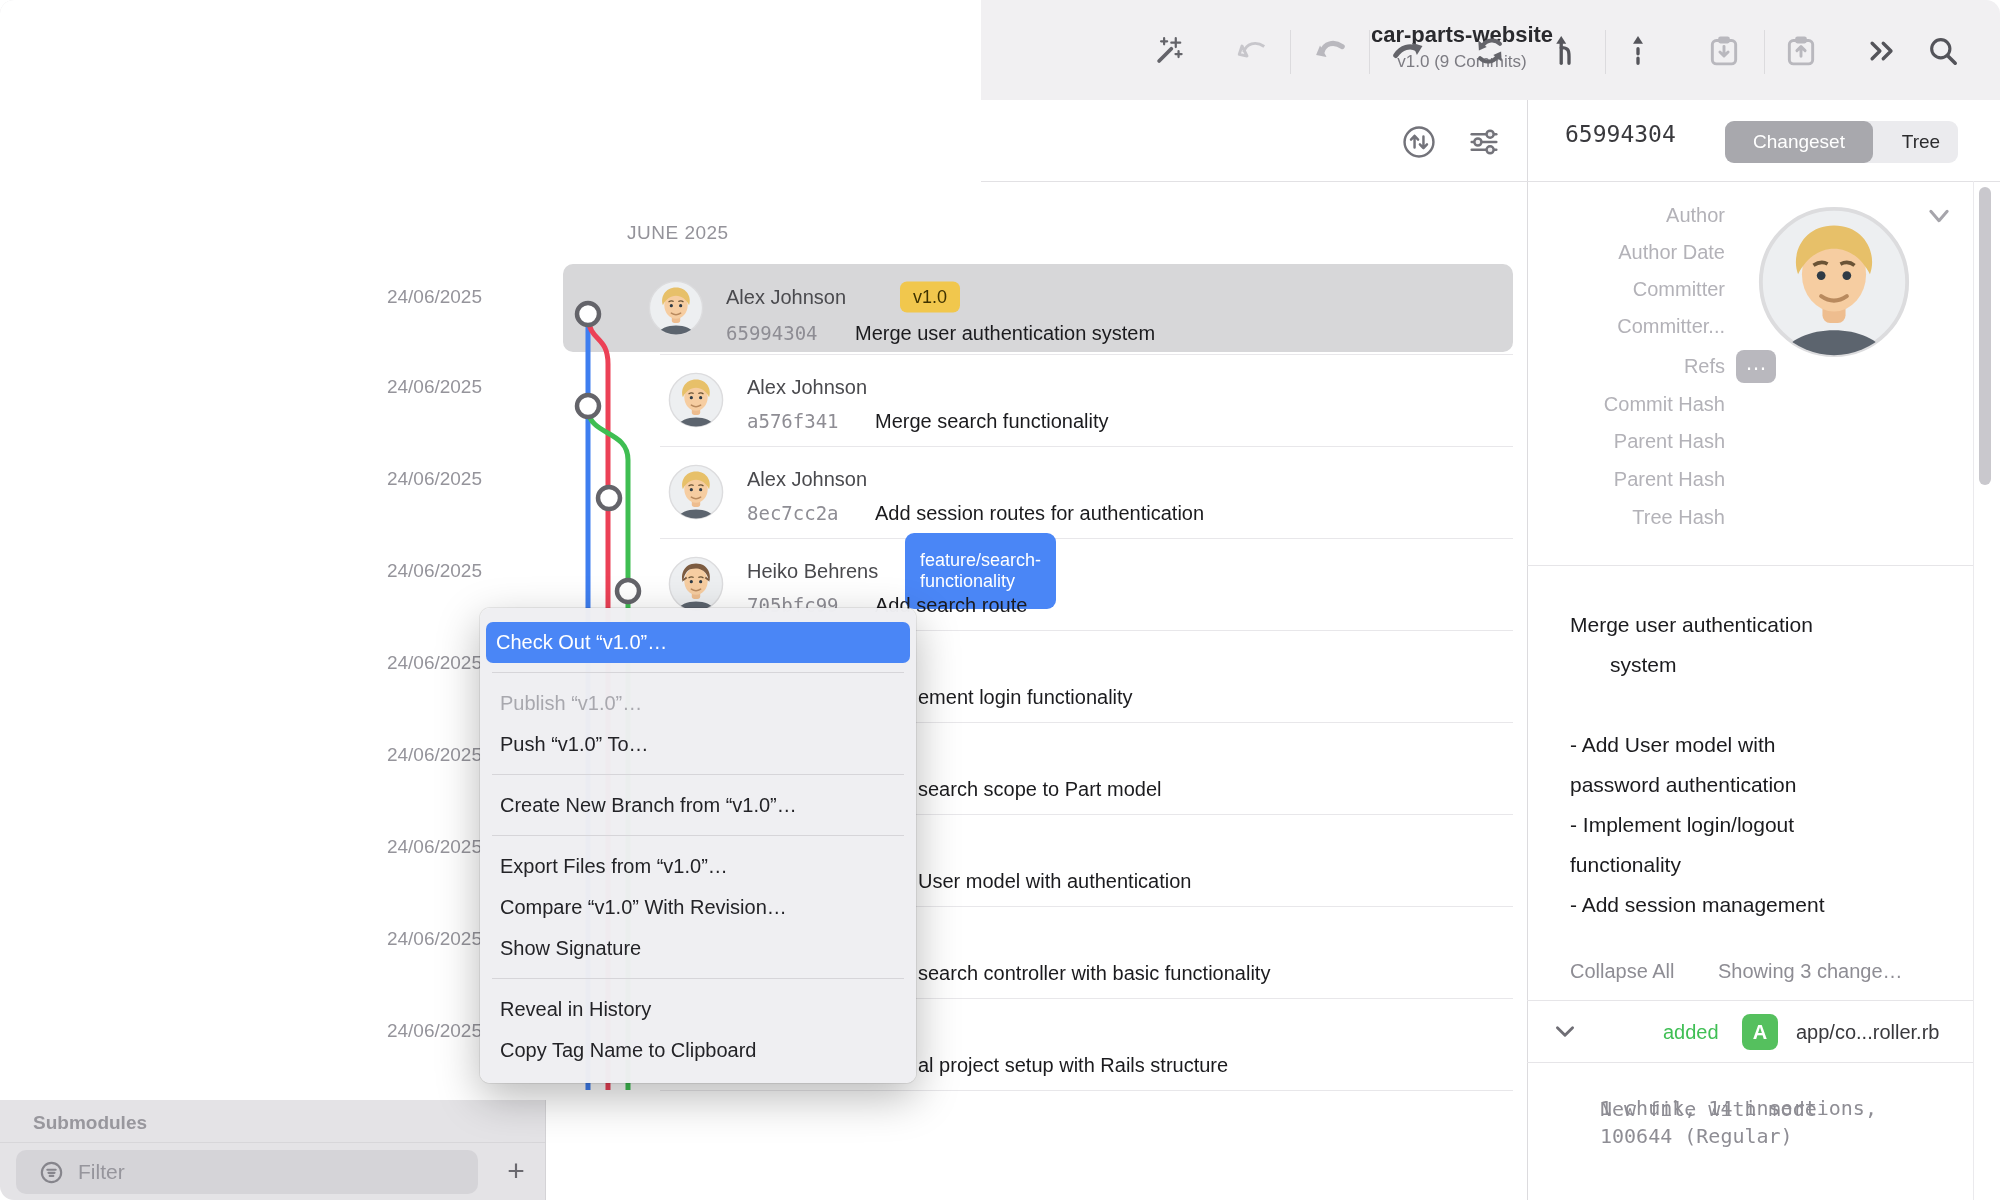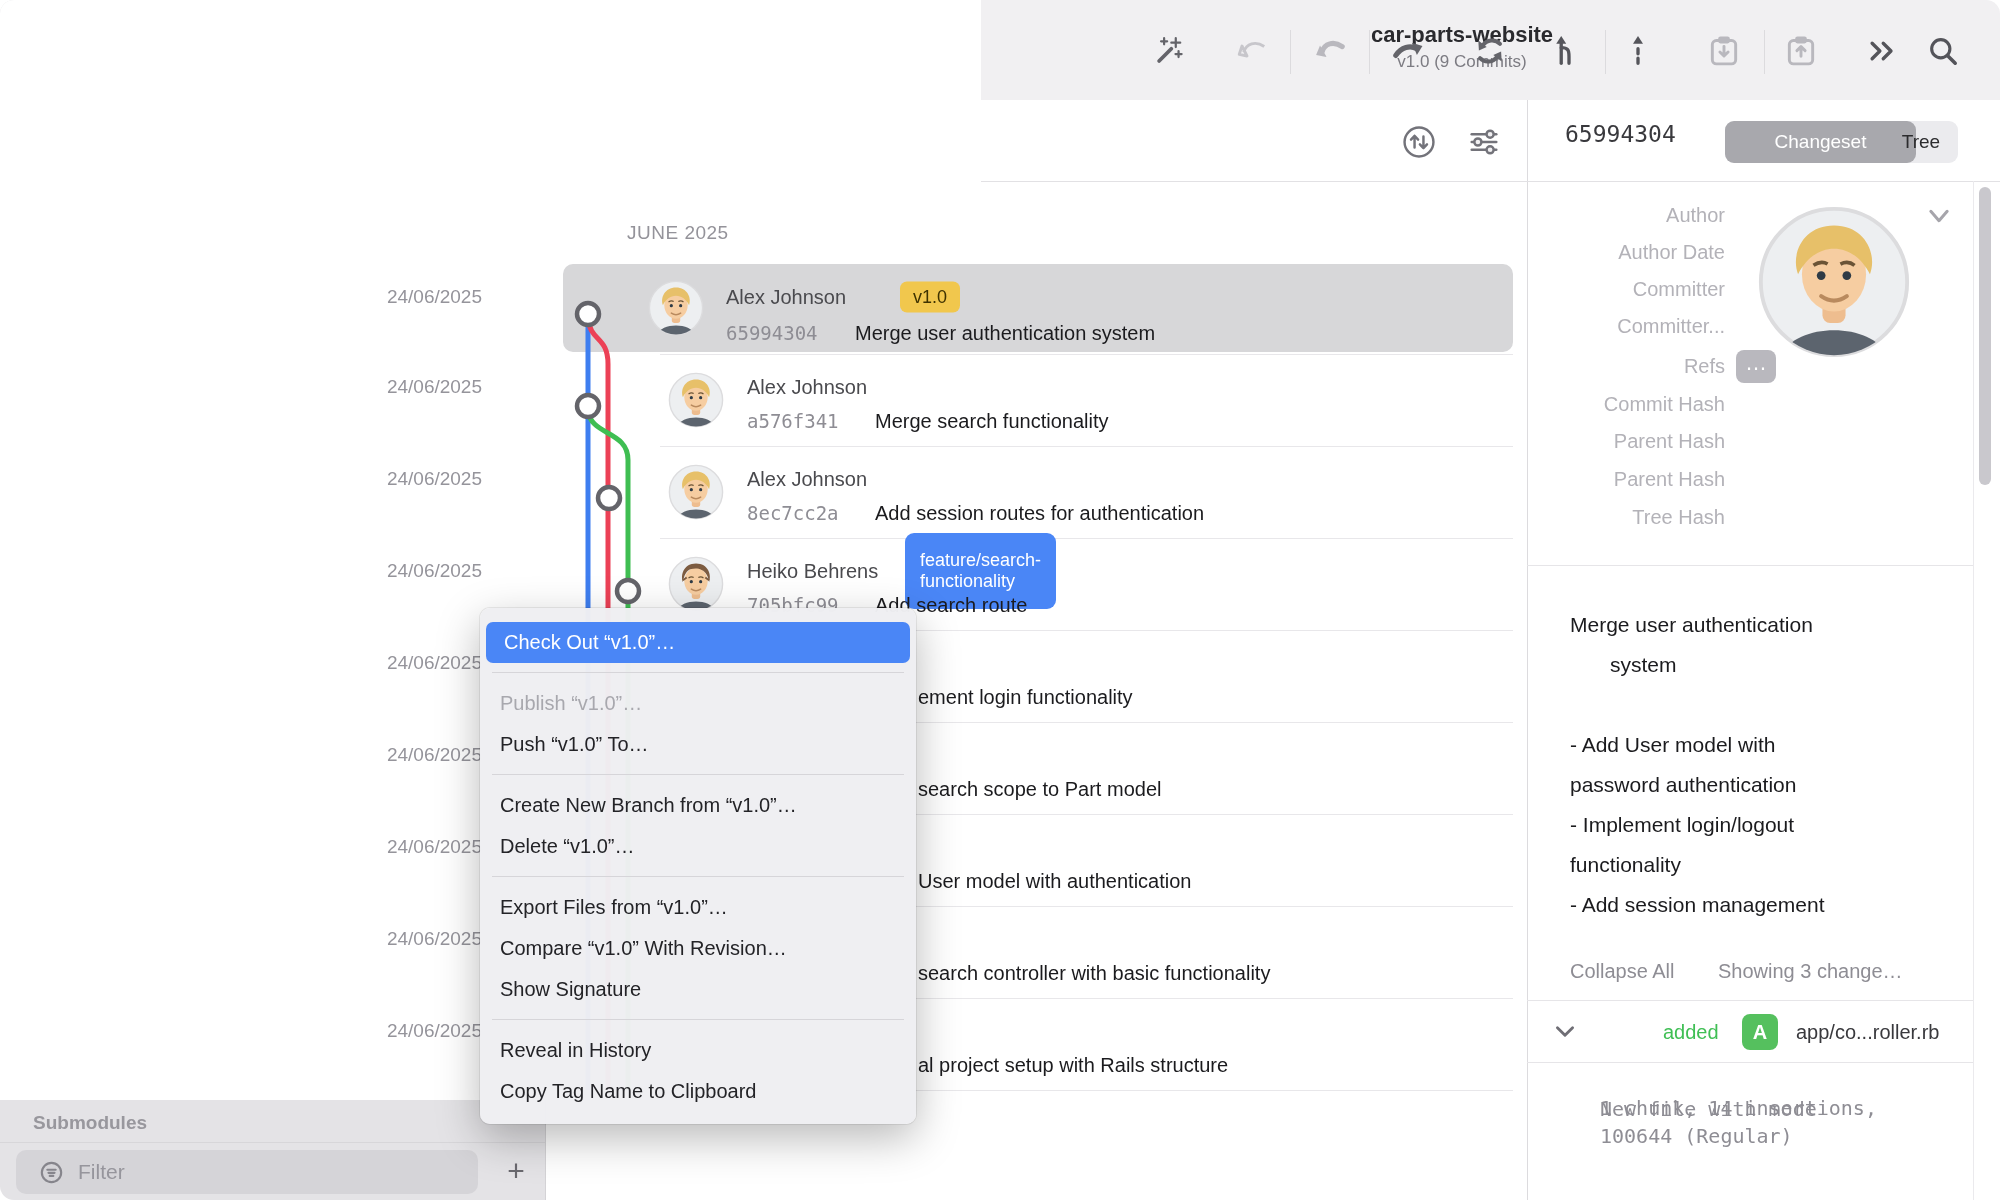--- a/index.html
+++ b/index.html
@@ -49,21 +49,21 @@
   .dmono{position:absolute;left:1600px;transform:translateY(-50%);font-size:20px;color:#8e8d94;
     font-family:"DejaVu Sans Mono",monospace;white-space:nowrap;}
   .pdiv{position:absolute;left:1527px;width:446px;height:1px;background:#e6e5e8;}
   #segctl{position:absolute;left:1725px;top:121px;width:233px;height:42px;background:#ebebee;border-radius:9px;}
   .seg{position:absolute;top:0;height:42px;line-height:42px;text-align:center;font-size:19px;color:#2c2c2e;border-radius:9px;}
   .seg.on{background:#a8a8ad;color:#fff;}
   
   #menu{position:absolute;left:480px;top:608px;width:436px;background:rgba(239,239,242,.98);border-radius:10px;
     box-shadow:0 14px 44px rgba(0,0,0,.28), 0 0 0 1px rgba(0,0,0,.07);padding:14px 0 12px 0;z-index:50;}
   .mi{height:41px;line-height:41px;padding-left:20px;font-size:20px;color:#232327;white-space:nowrap;}
-  .mi.hl{margin:0 6px;padding-left:18px;border-radius:7px;background:#4a86f6;color:#fff;}
+  .mi.hl{margin:0 6px;padding-left:10px;border-radius:7px;background:#4a86f6;color:#fff;}
   .mi.dis{color:#a8a8ae;}
   .msep{height:1px;background:#d6d5d9;margin:9px 12px 10px 12px;}
   svg{display:block;}
 </style>
 </head>
 <body>
 
 <div id="window">
 
   <aside id="sidebar">
@@ -559,21 +559,21 @@
       <path d="M588,410 C590,436 628,430 628,460 L628,1090" stroke="#3fbe52" stroke-width="5" fill="none"></path>
       <circle cx="588" cy="314" r="11" fill="#fff" stroke="#64646a" stroke-width="4.5"></circle>
       <circle cx="588" cy="406" r="11" fill="#fff" stroke="#64646a" stroke-width="4.5"></circle>
       <circle cx="609" cy="498" r="11" fill="#fff" stroke="#64646a" stroke-width="4.5"></circle>
       <circle cx="628" cy="591" r="11" fill="#fff" stroke="#64646a" stroke-width="4.5"></circle>
     </svg>
 
   <aside id="detail"></aside>
   <div class="abs" style="left:1565px;top:121px;transform:translateY(0);font-size:23px;color:#39393d;font-family:'DejaVu Sans Mono',monospace;">65994304</div>
   <div id="segctl">
-      <div class="seg on" style="left: 0px; width: 191px;">Changeset</div>
+      <div class="seg on" style="left: 0px; width: 148px;">Changeset</div>
       <div class="seg" style="left: 159px; width: 74px;">Tree</div>
     </div>
   <div id="detail-body" class="abs" style="inset:0;pointer-events:none;">
       <div style="position: absolute; left: 1527px; top: 181px; width: 473px; height: 1px; background: rgb(226, 225, 228);"></div>
       <div class="pdiv" style="top: 565px;"></div>
       <div class="pdiv" style="top: 1000px;"></div>
       <div class="pdiv" style="top: 1062px;"></div>
       <div style="position: absolute; left: 1973px; top: 181px; width: 1px; height: 1019px; background: rgb(235, 234, 237);"></div>
       <div class="dlabel" style="top: 215px;">Author</div>
       <div class="dlabel" style="top: 252px; text-align: center;">Author Date</div>
@@ -634,21 +634,20 @@
       <div style="position: absolute; left: 1979px; top: 187px; width: 12px; height: 298px; border-radius: 6px; background: rgb(201, 200, 205); pointer-events: auto;"></div>
     </div>
 
   <div id="menu">
       <div class="mi hl">Check Out “v1.0”…</div>
       <div class="msep"></div>
       <div class="mi dis">Publish “v1.0”…</div>
       <div class="mi">Push “v1.0” To…</div>
       <div class="msep"></div>
       <div class="mi">Create New Branch from “v1.0”…</div>
-      <div class="mi">Delete “v1.0”…</div>
       <div class="msep"></div>
       <div class="mi">Export Files from “v1.0”…</div>
       <div class="mi">Compare “v1.0” With Revision…</div>
       <div class="mi">Show Signature</div>
       <div class="msep"></div>
       <div class="mi">Reveal in History</div>
       <div class="mi">Copy Tag Name to Clipboard</div>
     </div>
 </div>
 

